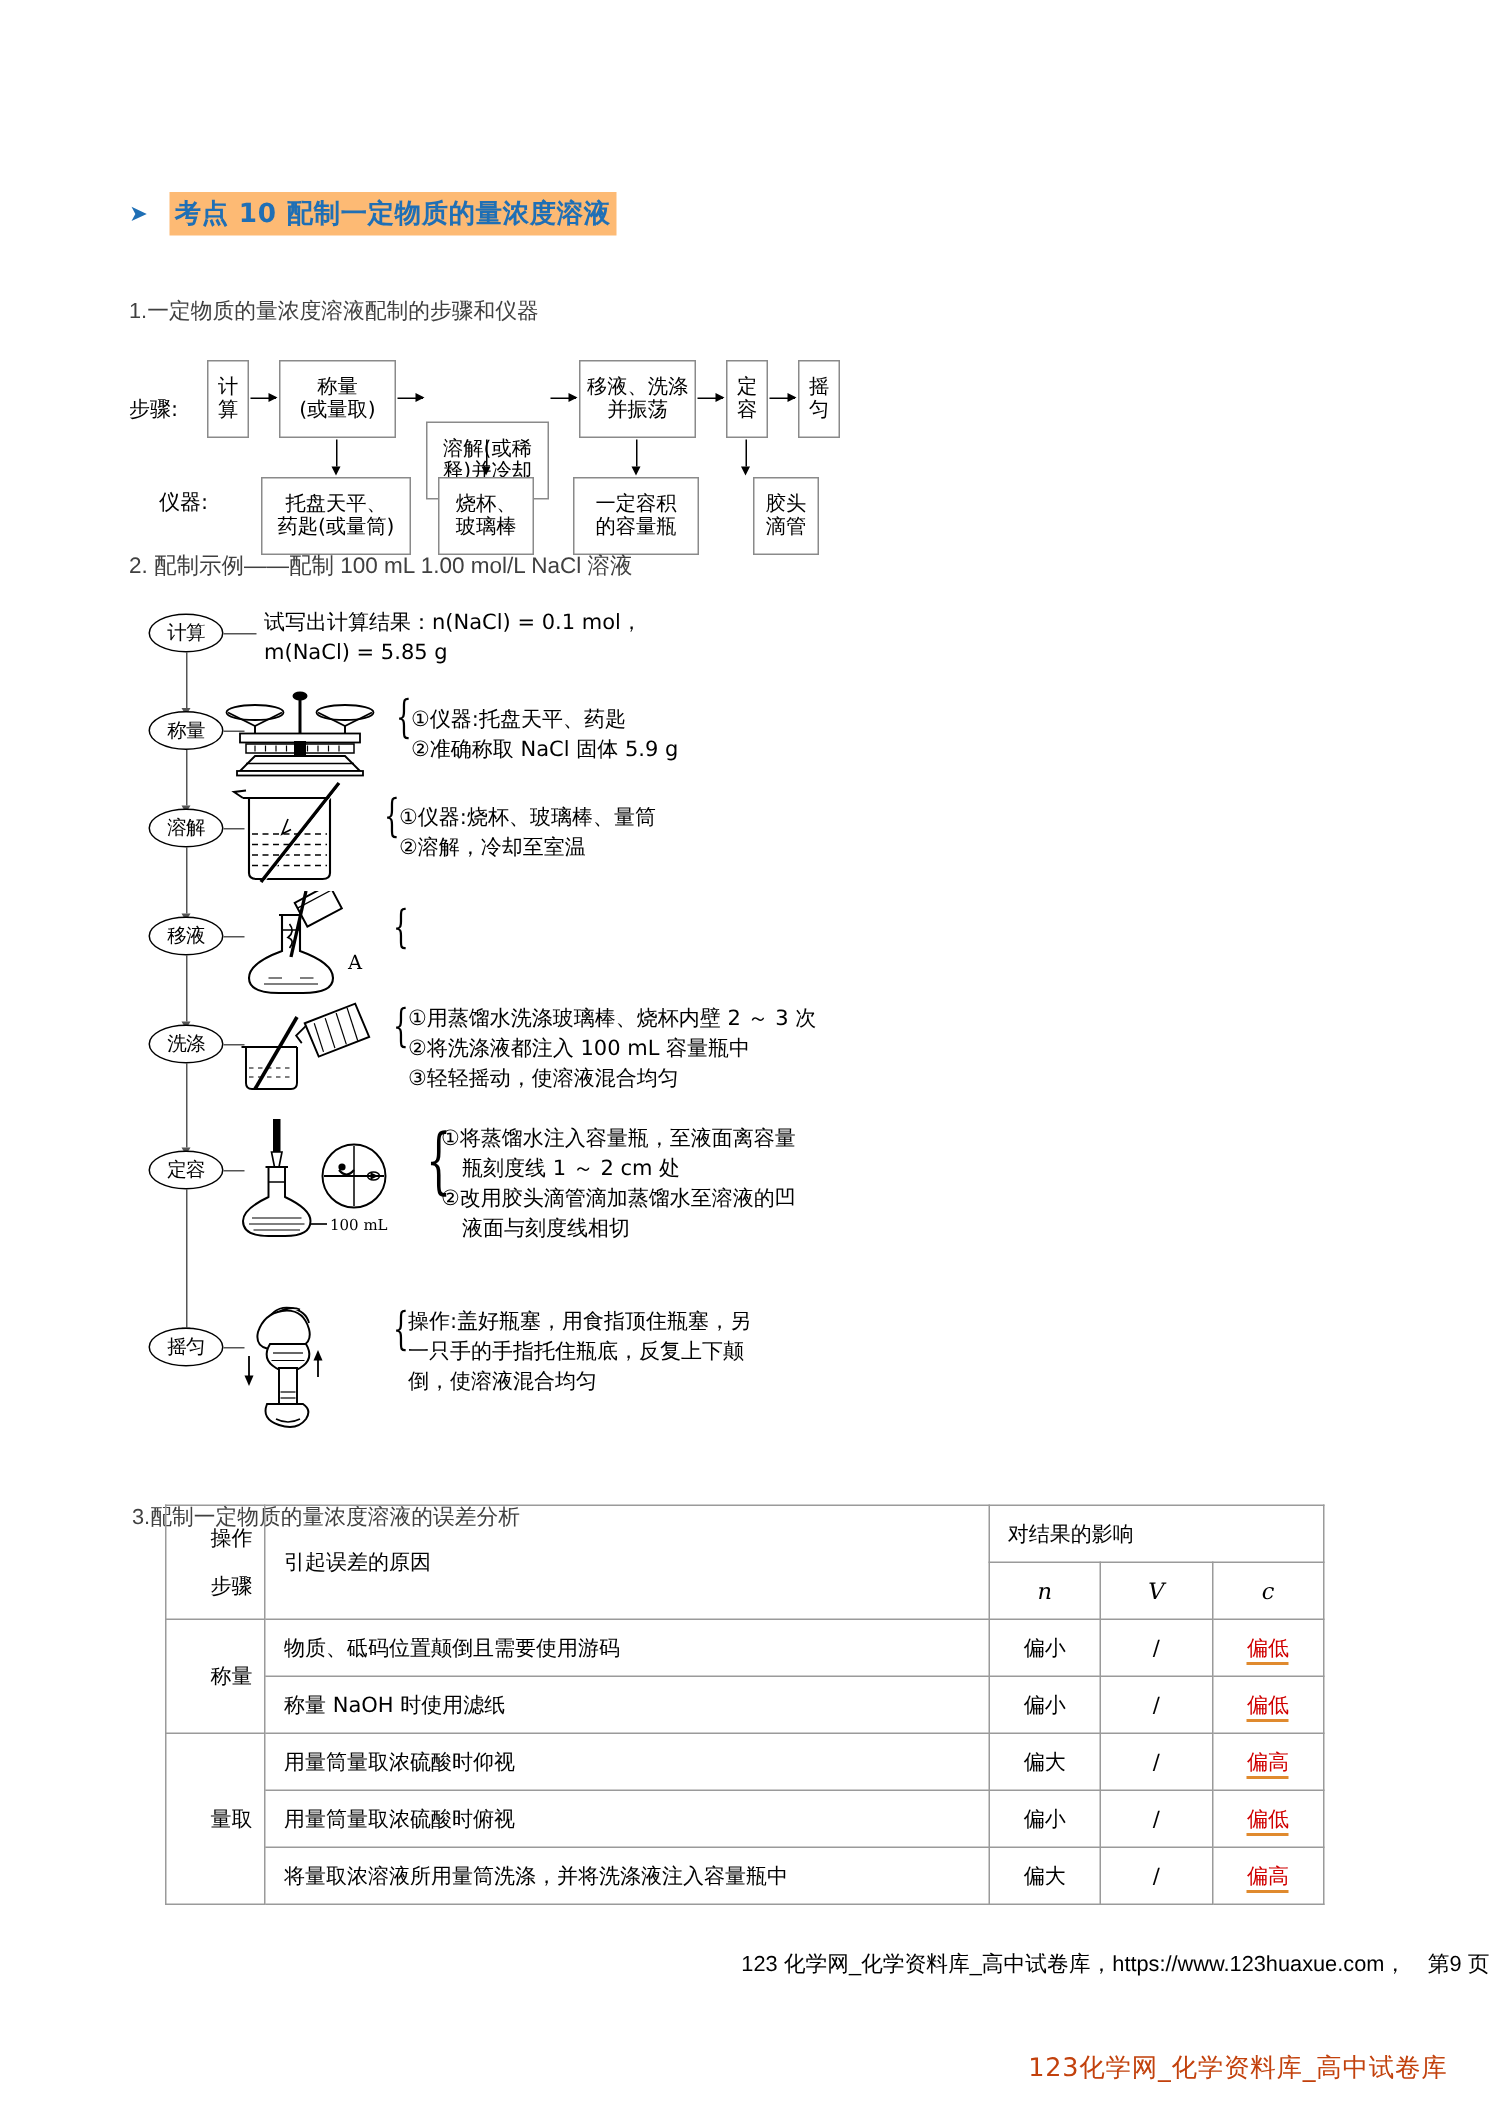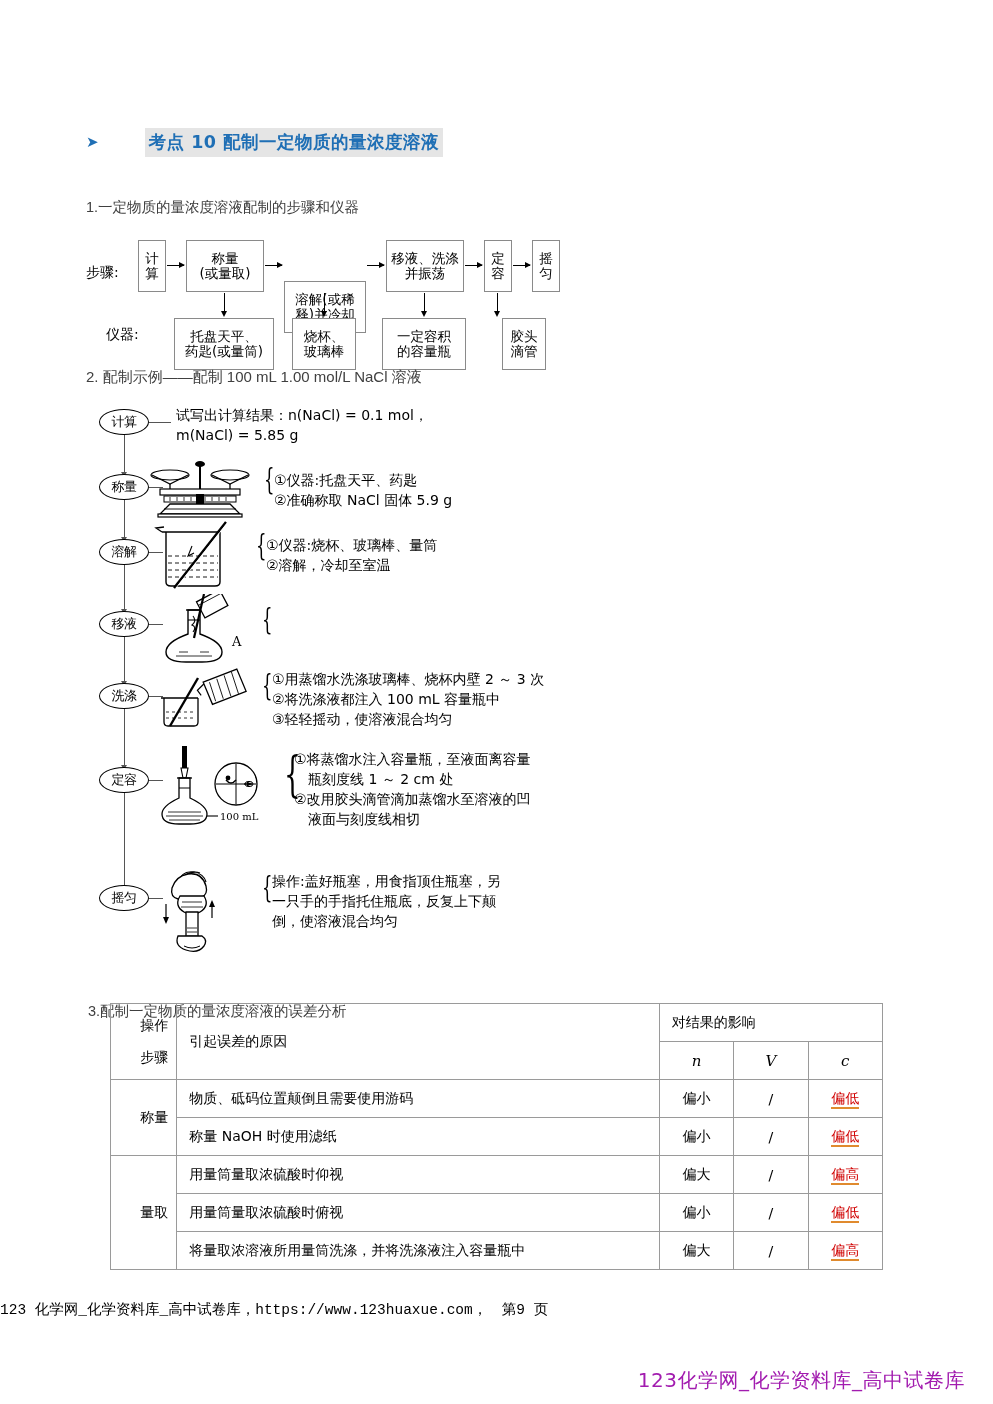--- a/index.html
+++ b/index.html
@@ -15,28 +15,27 @@
 
   
   .heading-row {
     position:absolute; left:86px; top:128px;
     display:flex; align-items:center; gap:14px;
   }
   .bullet-arrow {
     color:#1f6fb5; font-size:15px; line-height:1;
   }
   .heading-text {
-    background:#e5e5e5;
+    background:#fdba74;
     color:#1f6fb5;
     font-weight:bold;
     font-size:17.5px;
     letter-spacing:0.5px;
     padding:2px 4px 3px 4px;
     font-family:"DejaVu Sans","Liberation Sans",sans-serif;
-    margin-left:32px;
   }
   .sec-label {
     position:absolute; font-size:14.5px; color:#404040;
     font-family:Liberation Sans, sans-serif;
     white-space:nowrap;
   }
 
   
   .flow { position:absolute; left:86px; top:222px; width:480px; height:130px; }
   .flow .rowlabel {
@@ -130,26 +129,26 @@
   table.err td.val { text-align:center; width:74px; }
   table.err td.cval { text-align:center; width:74px; color:#d00000; }
   table.err td.cval span {
     border-bottom:2px solid #e08a2e;
     padding-bottom:1px;
   }
 
   
   .footer {
     position:absolute; left:0; top:1300px; width:993px;
-    text-align:left; font-size:14.5px; color:#000;
-    font-family:Liberation Mono, monospace;
+    text-align:right; font-size:14.5px; color:#000;
+    font-family:Liberation Sans, sans-serif;
   }
   .watermark {
     position:absolute; right:28px; top:1367px;
-    font-size:20px; color:#a21caf;
+    font-size:17px; color:#c2410c;
     font-family:"DejaVu Sans","Liberation Sans",sans-serif;
     letter-spacing:0.5px;
   }
 </style>
 </head>
 <body>
 
 <div class="page">
 
   <div class="heading-row">

